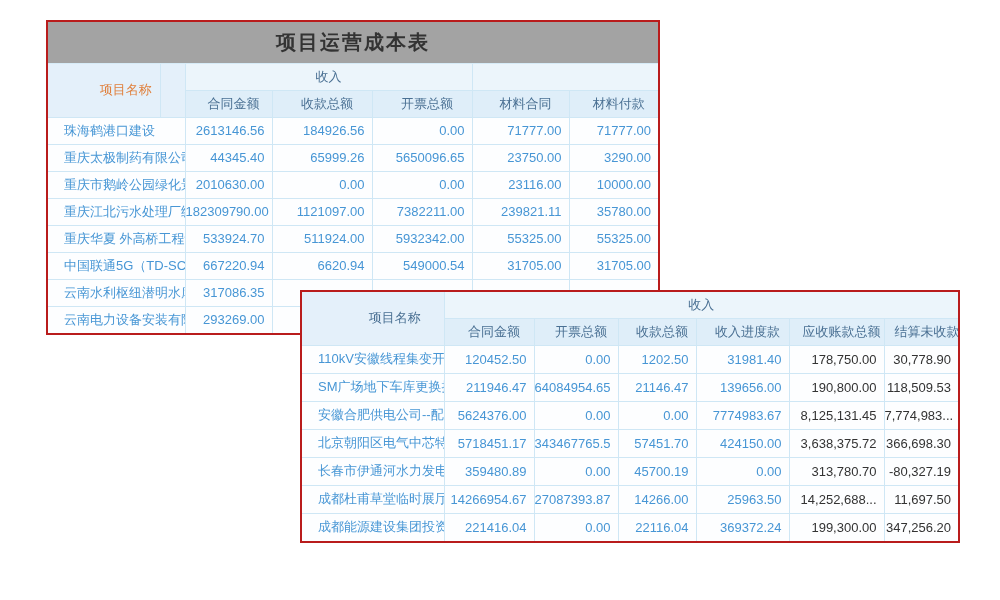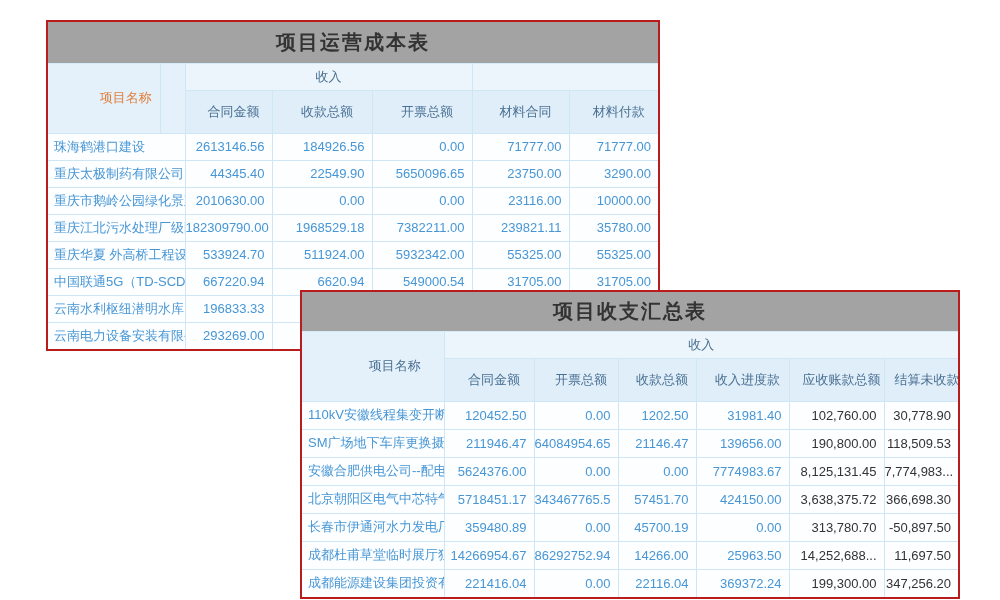--- a/index.html
+++ b/index.html
@@ -39,36 +39,36 @@
     box-sizing:border-box;
   }
   
   tr th:first-child, tr td:first-child{border-left:none;}
   tr th:last-child, tr td:last-child{border-right:none;}
   thead tr:first-child th{border-top:none;}
   tbody tr:last-child td{border-bottom:none;}
 
   thead th{color:#4a7093;}
   .group-row th{height:26px;background:#ecf5fb;}
-  .sub-row th{height:43px;background:#dfeef9;padding-left:10px;}
+  .sub-row th{height:27px;background:#dfeef9;padding-left:10px;}
   th.rowspan-head{background:#e4f0fa;padding-left:44px;}
   #table1 th.name-head{color:#e0803d;}
   #table2 th.name-head{color:#4a7093;}
   .dd-icon{
     color:#2b7fc9;
     font-size:9px;
     cursor:pointer;
     display:inline-block;
   }
   tbody td{height:27px;background:#fdfeff;}
   #table2 tbody td{height:28px;}
   td.name-cell{
     color:#4796d5;
     text-align:left;
-    padding-left:6px;
+    padding-left:16px;
   }
   td.num-cell{
     color:#4796d5;
     text-align:right;
     padding-right:7px;
   }
   td.num-cell.dark{color:#333333;}
 </style>
 </head>
 <body>
@@ -107,37 +107,37 @@
           <td class="name-cell" colspan="2">珠海鹤港口建设</td>
           <td class="num-cell">2613146.56</td>
           <td class="num-cell">184926.56</td>
           <td class="num-cell">0.00</td>
           <td class="num-cell">71777.00</td>
           <td class="num-cell">71777.00</td>
         </tr>
         <tr>
           <td class="name-cell" colspan="2">重庆太极制药有限公司</td>
           <td class="num-cell">44345.40</td>
-          <td class="num-cell">22549.90</td>
+          <td class="num-cell">65999.26</td>
           <td class="num-cell">5650096.65</td>
           <td class="num-cell">23750.00</td>
           <td class="num-cell">3290.00</td>
         </tr>
         <tr>
           <td class="name-cell" colspan="2">重庆市鹅岭公园绿化景观</td>
           <td class="num-cell">2010630.00</td>
           <td class="num-cell">0.00</td>
           <td class="num-cell">0.00</td>
           <td class="num-cell">23116.00</td>
           <td class="num-cell">10000.00</td>
         </tr>
         <tr>
           <td class="name-cell" colspan="2">重庆江北污水处理厂级配</td>
           <td class="num-cell">182309790.00</td>
-          <td class="num-cell">1968529.18</td>
+          <td class="num-cell">1121097.00</td>
           <td class="num-cell">7382211.00</td>
           <td class="num-cell">239821.11</td>
           <td class="num-cell">35780.00</td>
         </tr>
         <tr>
           <td class="name-cell" colspan="2">重庆华夏 外高桥工程设计</td>
           <td class="num-cell">533924.70</td>
           <td class="num-cell">511924.00</td>
           <td class="num-cell">5932342.00</td>
           <td class="num-cell">55325.00</td>
@@ -146,40 +146,39 @@
         <tr>
           <td class="name-cell" colspan="2">中国联通5G（TD-SCDMA</td>
           <td class="num-cell">667220.94</td>
           <td class="num-cell">6620.94</td>
           <td class="num-cell">549000.54</td>
           <td class="num-cell">31705.00</td>
           <td class="num-cell">31705.00</td>
         </tr>
         <tr>
           <td class="name-cell" colspan="2">云南水利枢纽潜明水库</td>
-          <td class="num-cell">196833.33</td>
+          <td class="num-cell">317086.35</td>
           <td class="num-cell"></td>
           <td class="num-cell"></td>
           <td class="num-cell"></td>
           <td class="num-cell"></td>
         </tr>
         <tr>
           <td class="name-cell" colspan="2">云南电力设备安装有限公司</td>
           <td class="num-cell">293269.00</td>
           <td class="num-cell"></td>
           <td class="num-cell"></td>
           <td class="num-cell"></td>
           <td class="num-cell"></td>
         </tr>
       </tbody>
   </table>
 </div>
 
 <div id="table2" class="panel" style="left:300px; top:290px; width:660px; z-index:5;">
-  <div class="panel-title">项目收支汇总表</div>
   <table>
     <colgroup>
       <col style="width:142px">
         <col style="width:90px">
         <col style="width:84px">
       <col style="width:78px">
         <col style="width:93px">
         <col style="width:95px">
         <col style="width:74px">
     </colgroup>
@@ -197,21 +196,21 @@
         <th>结算未收款</th>
       </tr>
     </thead>
     <tbody id="t2-body">
         <tr>
           <td class="name-cell">110kV安徽线程集变开断线</td>
           <td class="num-cell">120452.50</td>
           <td class="num-cell">0.00</td>
           <td class="num-cell">1202.50</td>
           <td class="num-cell">31981.40</td>
-          <td class="num-cell dark">102,760.00</td>
+          <td class="num-cell dark">178,750.00</td>
           <td class="num-cell dark">30,778.90</td>
         </tr>
         <tr>
           <td class="name-cell">SM广场地下车库更换摄像机</td>
           <td class="num-cell">211946.47</td>
           <td class="num-cell">64084954.65</td>
           <td class="num-cell">21146.47</td>
           <td class="num-cell">139656.00</td>
           <td class="num-cell dark">190,800.00</td>
           <td class="num-cell dark">118,509.53</td>
@@ -234,26 +233,26 @@
           <td class="num-cell dark">3,638,375.72</td>
           <td class="num-cell dark">366,698.30</td>
         </tr>
         <tr>
           <td class="name-cell">长春市伊通河水力发电厂改造</td>
           <td class="num-cell">359480.89</td>
           <td class="num-cell">0.00</td>
           <td class="num-cell">45700.19</td>
           <td class="num-cell">0.00</td>
           <td class="num-cell dark">313,780.70</td>
-          <td class="num-cell dark">-50,897.50</td>
+          <td class="num-cell dark">-80,327.19</td>
         </tr>
         <tr>
           <td class="name-cell">成都杜甫草堂临时展厅独立</td>
           <td class="num-cell">14266954.67</td>
-          <td class="num-cell">86292752.94</td>
+          <td class="num-cell">27087393.87</td>
           <td class="num-cell">14266.00</td>
           <td class="num-cell">25963.50</td>
           <td class="num-cell dark">14,252,688...</td>
           <td class="num-cell dark">11,697.50</td>
         </tr>
         <tr>
           <td class="name-cell">成都能源建设集团投资有限公司</td>
           <td class="num-cell">221416.04</td>
           <td class="num-cell">0.00</td>
           <td class="num-cell">22116.04</td>

